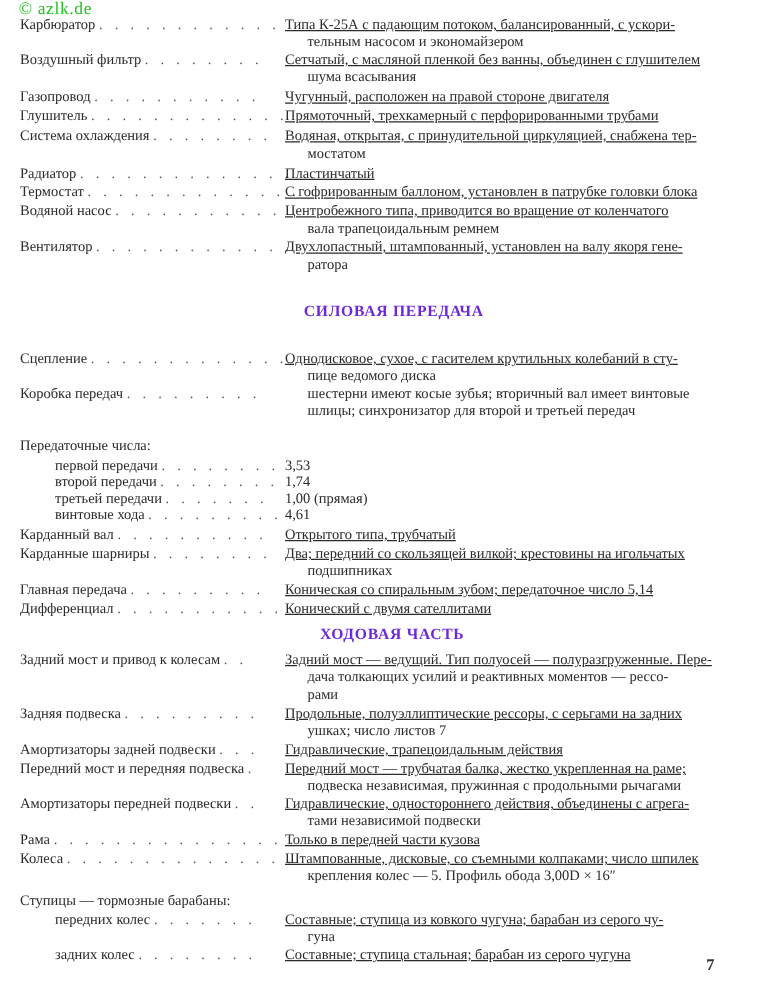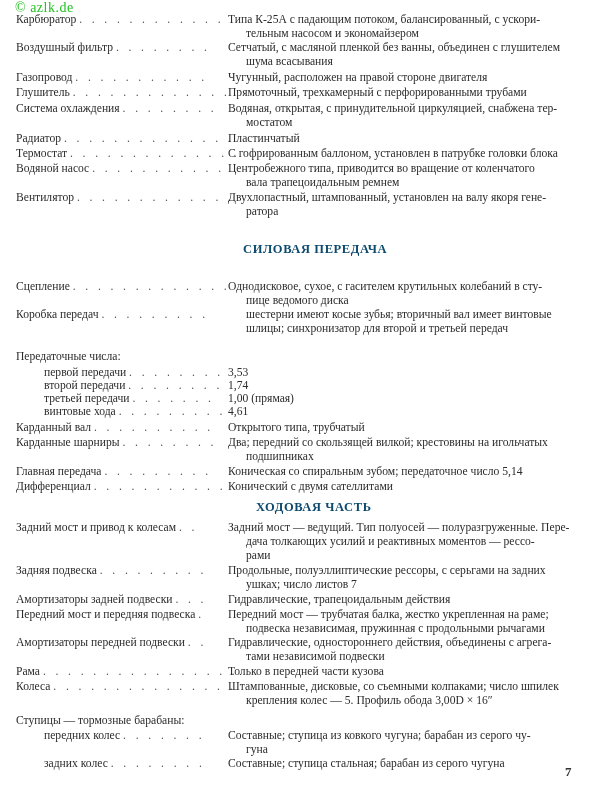--- a/index.html
+++ b/index.html
@@ -9,24 +9,24 @@
   }
   .watermark {
     position: absolute; left: 3px; top: 0px; font-family: Liberation Serif, serif;
     font-size: 14px; color: #22c322; letter-spacing: 0.5px; line-height: 16px; margin-left: 12px;
   }
   .row { position: absolute; left: 0; width: 607px; font-size: 11.6px; line-height: 14px; }
   .label { position: absolute; left: 16px; white-space: nowrap; }
   .label.sub { left: 44px; }
   .val { position: absolute; left: 228px; width: 364px; text-align: justify; text-align-last: left; }
   .val .cont { display: block; padding-left: 18px; }
-  .val .first { display: block; }
+  .val .first { display: block; text-decoration: underline; }
   .dots { color: #555; letter-spacing: 3.4px; }
   .heading {
-    position: absolute; font-size: 12.5px; letter-spacing: 0.6px; font-weight: bold; color: #0c4a6e;
+    position: absolute; font-size: 12.5px; letter-spacing: 0.6px; font-weight: bold; color: #6d28d9;
   }
   .group { position: absolute; left: 16px; font-size: 11.6px; line-height: 14px; }
   .pagenum { position: absolute; left: 565px; top: 764px; font-size: 13px; font-weight: bold; color: #333; }
 </style>
 </head>
 <body>
 
 <div class="watermark">© azlk.de</div>
 
 <div class="row" style="top:13px">

